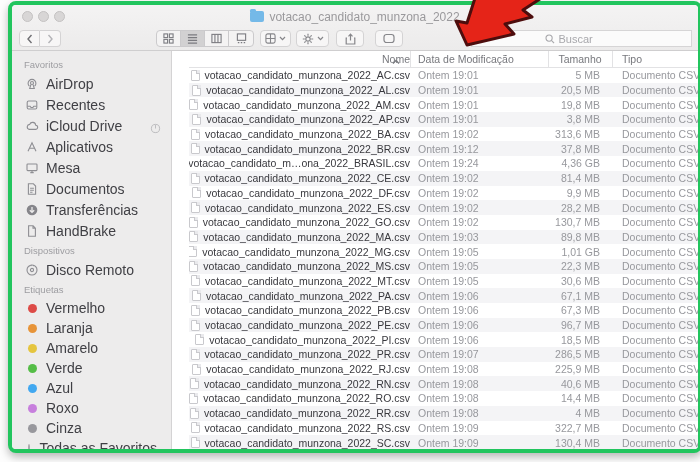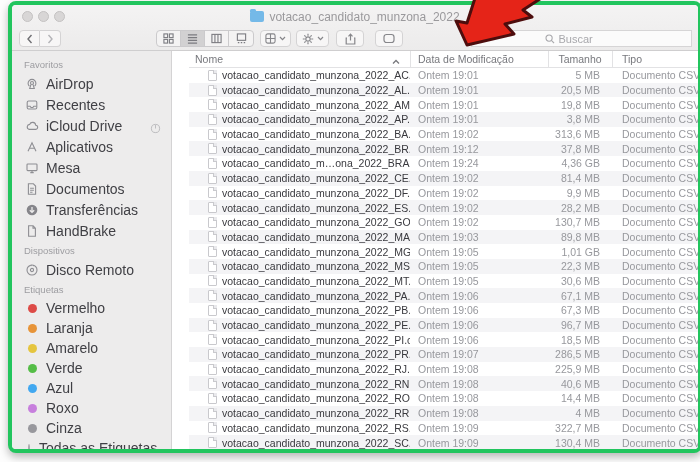--- a/index.html
+++ b/index.html
@@ -67,21 +67,21 @@
     font-size:10.5px; color:#77787d; align-items:center; }
   .hdr .c-name { position:relative; }
   .hdr-cell { height:100%; display:flex; align-items:center; }
   .sort-caret { position:absolute; right:10px; top:4px; }
   .sort-caret svg { stroke:#77787d; fill:none; stroke-width:1.3; }
   .vline { position:absolute; top:0; bottom:0; width:1px; background:#e2e2e4; }
 
   .rows { position:absolute; left:0; right:0; top:17px; bottom:0; }
   .f-row { height:14.7px; display:flex; align-items:center; font-size:10.5px; }
   .f-row.alt { background:#f4f4f6; }
-  .c-name { width:221px; flex:none; padding-left:19px; display:flex; align-items:center; gap:5px; overflow:hidden; }
+  .c-name { width:221px; flex:none; padding-left:19px; display:flex; align-items:center; gap:5px; overflow:hidden;justify-content:flex-end; }
   .c-date { width:138px; flex:none; padding-left:8px; }
   .c-size { width:64px; flex:none; text-align:right; padding-right:12px; }
   .c-type { flex:1; padding-left:10px; }
   .fname { color:#39393e; white-space:nowrap; }
   .dim { color:#97989d; white-space:nowrap; }
   .doc-icon { position:relative; width:9px; height:11px; flex:none;
     background:#fff; border:1px solid #c9c9cd; border-radius:1px; }
   .doc-icon::before { content:""; position:absolute; right:-1px; top:-1px; width:3px; height:3px;
     background:#e9e9ec; border-left:1px solid #c9c9cd; border-bottom:1px solid #c9c9cd; }
 
@@ -301,21 +301,21 @@
           <div class="sb-item tagrow">
             <span class="tag-dot" style="background: rgb(199, 127, 221);"></span>
             <span class="sb-label">Roxo</span>
           </div>
           <div class="sb-item tagrow">
             <span class="tag-dot" style="background: rgb(152, 152, 157);"></span>
             <span class="sb-label">Cinza</span>
           </div>
           <div class="sb-item tagrow">
             <span class="tag-dot outline"></span>
-            <span class="sb-label">Todas as Etiquetas…</span>
+            <span class="sb-label">Todas as Favoritos…</span>
           </div>
         </div>
 
       <div class="content">
         <div class="hdr">
           <div class="hdr-cell c-name" style="padding-left:6px;">
             <span>Nome</span>
             <span class="sort-caret">
               <svg width="8" height="6" viewBox="0 0 8 6">
                   <path d="M1 4.5 4 1.5l3 3"></path>

